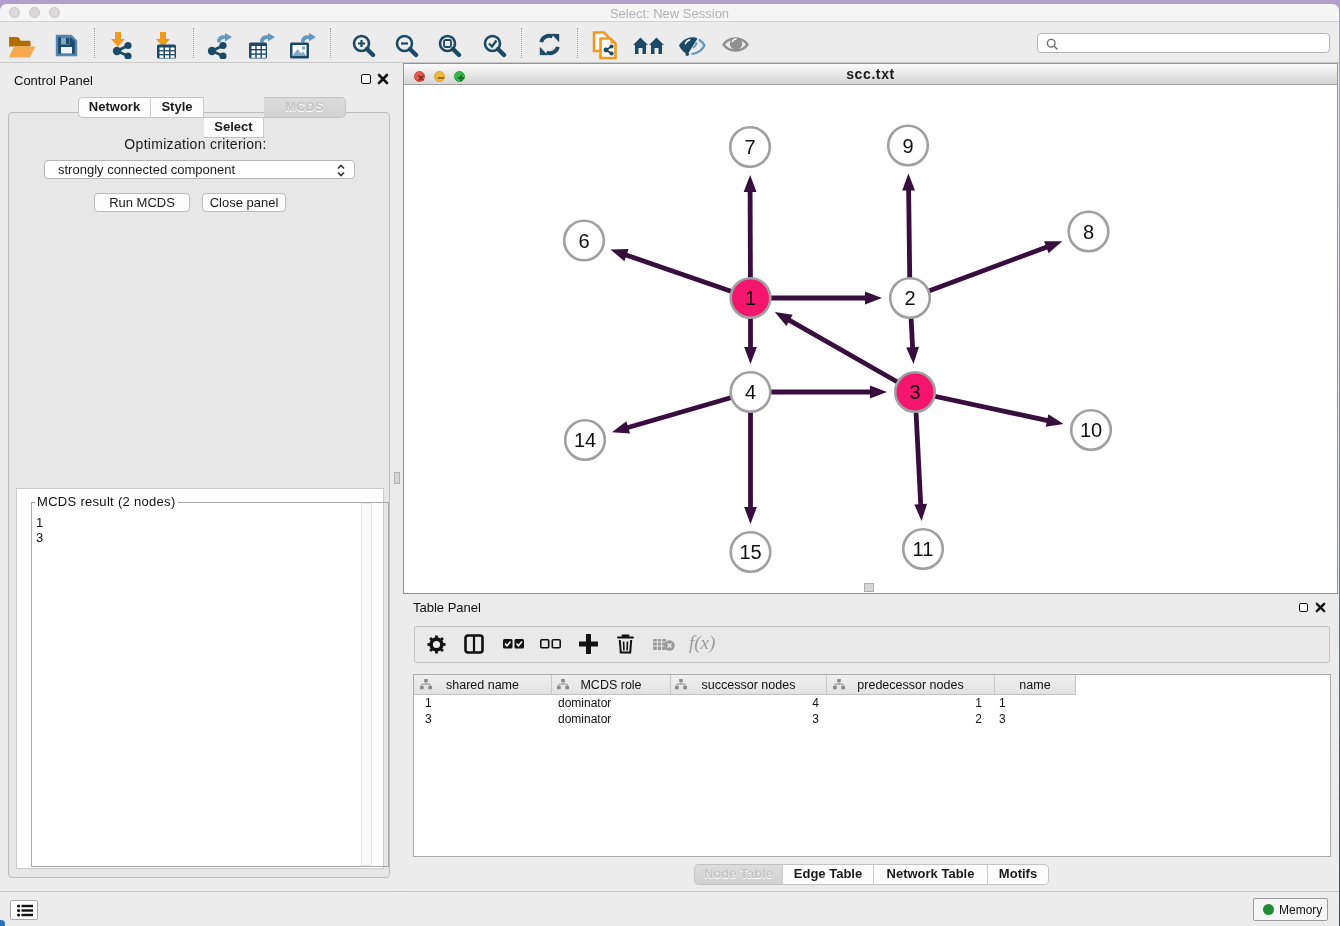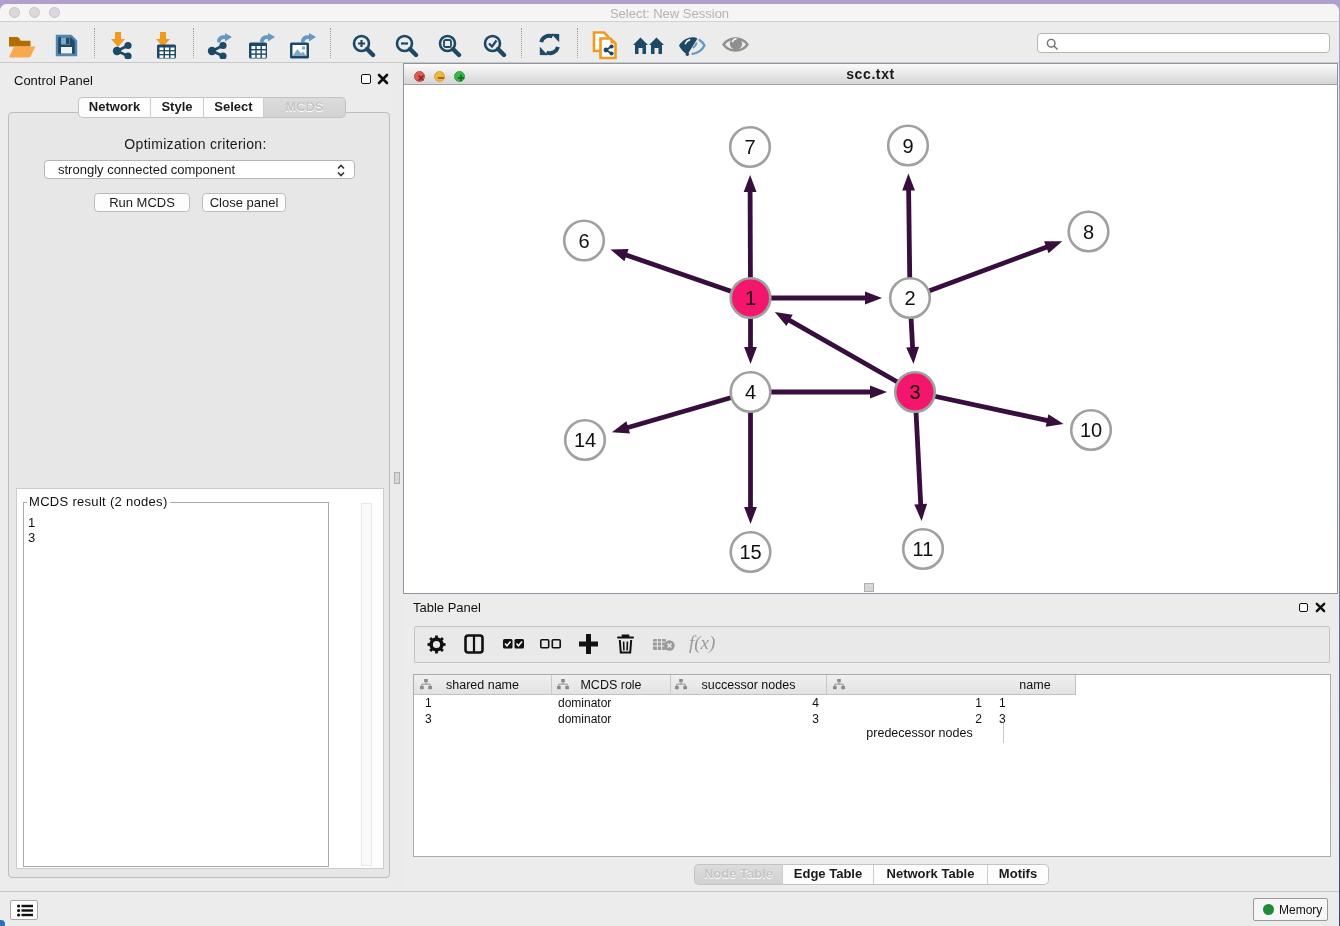--- a/index.html
+++ b/index.html
@@ -20,21 +20,21 @@
 #cp-pane { position:absolute; left:8px; top:49px; width:382px; height:766px; background:#e7e7e7; border:1px solid #bdbdbd; border-radius:4px; }
 .tabstrip { position:absolute; display:flex; height:21px; }
 .tabseg { height:21px; font-size:13px; font-weight:700; color:#1a1a1a; background:#fdfdfd; border-top:1px solid #c3c3c3; border-bottom:1px solid #c3c3c3; border-right:1px solid #cccccc; text-align:center; line-height:18.5px; }
 .tabseg.first { border-left:1px solid #c3c3c3; border-radius:5px 0 0 5px; }
 .tabseg.last { border-right:1px solid #c3c3c3; border-radius:0 5px 5px 0; }
 .tabseg.sel { background:linear-gradient(180deg,#dcdcdc,#d2d2d2); color:#c5c5c5; text-shadow:0 1px 0 #fff; }
 #opt-label { position:absolute; left:0; top:73px; width:391px; text-align:center; font-size:14px; letter-spacing:0.3px; color:#1a1a1a; }
 #opt-select { position:absolute; left:44px; top:97px; width:311px; height:19px; background:#fff; border:1px solid #b6b6b6; border-radius:4px; font-size:13px; color:#1a1a1a; line-height:17px; padding-left:13px; }
 .btn { position:absolute; height:19px; background:#fdfdfd; border:1px solid #bcbcbc; border-radius:4px; font-size:13px; color:#1a1a1a; text-align:center; line-height:17px; }
 #resultbox { position:absolute; left:16px; top:425px; width:368px; height:381px; background:#fff; border:1px solid #cccccc; }
-#fieldset { position:absolute; left:6px; top:13px; width:306px; height:365px; border:1px solid #a9a9a9; }
+#fieldset { position:absolute; left:14px; top:13px; width:358px; height:365px; border:1px solid #a9a9a9; }
 #fieldlabel { position:absolute; left:3px; top:-9px; background:#fff; font-size:13px; letter-spacing:0.3px; color:#111; padding:0 2px; }
 #scrollv { position:absolute; right:11px; top:14px; width:11px; height:363px; background:#fafafa; border:1px solid #e8e8e8; }
 
 #vsplit { position:absolute; left:391px; top:59px; width:12px; height:832px; background:#ebebeb; }
 #hsplit-handle { position:absolute; left:394px; top:468px; width:6px; height:12px; background:#d6d6d6; border:1px solid #b0b0b0; }
 
 #netwin { position:absolute; left:403px; top:59px; width:935px; height:531px; background:#fff; border:1px solid #8f94a0; }
 #nettitle { position:absolute; left:0; top:0; width:100%; height:21px; background:linear-gradient(180deg,#fbfbfb,#d8d8d8 90%); border-bottom:1px solid #9f9f9f; }
 #nettitle .t { position:absolute; top:1.5px; width:100%; text-align:center; font-size:14px; letter-spacing:0.6px; font-weight:700; color:#1a1a1a; }
 .mac { position:absolute; top:7px; width:11px; height:11px; border-radius:50%; }
@@ -202,21 +202,21 @@
   <div id="cpanel">
     <div id="cp-title">Control Panel</div>
     <div id="cp-float" class="abs" style="left:361px;top:11px;width:10px;height:10px;border:1.5px solid #111;border-radius:2px;background:#fff;"></div>
     <svg id="cp-close" class="abs" style="left:377px;top:10px;" width="12" height="12" viewBox="0 0 12 12">
         <path d="M2 2 L10 10 M10 2 L2 10" stroke="#111" stroke-width="2.6" stroke-linecap="round"></path>
       </svg>
     <div id="cp-pane"></div>
     <div class="tabstrip" style="left:78px; top:34px;">
       <div class="tabseg first" style="width:73px;">Network</div>
       <div class="tabseg" style="width:53px;">Style</div>
-      <div class="tabseg" style="width:60px;">Select</div>
+      <div class="tabseg" style="width:60px;margin-top:20px;">Select</div>
       <div class="tabseg last sel" style="width:82px;">MCDS</div>
     </div>
     <div id="opt-label">Optimization criterion:</div>
     <div id="opt-select">strongly connected component
       <svg class="abs" style="right:8px;top:3px;" width="10" height="13" viewBox="0 0 10 13">
           <path d="M2 4.5 L5 1.5 L8 4.5 M2 8.5 L5 11.5 L8 8.5" stroke="#333" stroke-width="1.6" fill="none"></path>
         </svg>
     </div>
     <div class="btn" style="left:94px;top:130px;width:96px;">Run MCDS</div>
     <div class="btn" style="left:202px;top:130px;width:84px;">Close panel</div>
@@ -367,21 +367,21 @@
         <circle cx="16.5" cy="7.5" r="5.2" fill="#9a9a9a"></circle>
         <path d="M14.5 5.5 L18.5 9.5 M18.5 5.5 L14.5 9.5" stroke="#e9e9e9" stroke-width="1.6"></path>
       </svg>
       <div class="abs" style="left:274px;top:5px;font-family:'Liberation Serif',serif;font-style:italic;font-size:19px;color:#9a9a9a;">f(x)</div>
     </div>
     <div id="ttable">
       <div id="thead">
         <div class="th" style="left:0;width:138px;">shared name</div>
         <div class="th" style="left:138px;width:119px;">MCDS role</div>
         <div class="th" style="left:257px;width:156px;">successor nodes</div>
-        <div class="th" style="left:422px;width:168px;margin-top:48px;">predecessor nodes</div>
+        <div class="th" style="left:413px;width:168px;">predecessor nodes</div>
         <div class="th" style="left:581px;width:81px;border-right:1px solid #c2c2c2;">name</div>
         <svg class="treeicon" style="left:6px;" width="13" height="12" viewBox="0 0 13 12">
             <g fill="#8a8a8a">
               <rect x="4.5" y="0" width="4" height="3.6"></rect>
               <rect x="0" y="7.6" width="4" height="3.6"></rect>
               <rect x="9" y="7.6" width="4" height="3.6"></rect>
               <path d="M6.5 3.6 L6.5 5.6 M2 7.6 L2 5.6 L11 5.6 L11 7.6" stroke="#8a8a8a" stroke-width="1" fill="none"></path>
             </g>
           </svg>
         <svg class="treeicon" style="left:143px;" width="13" height="12" viewBox="0 0 13 12">

